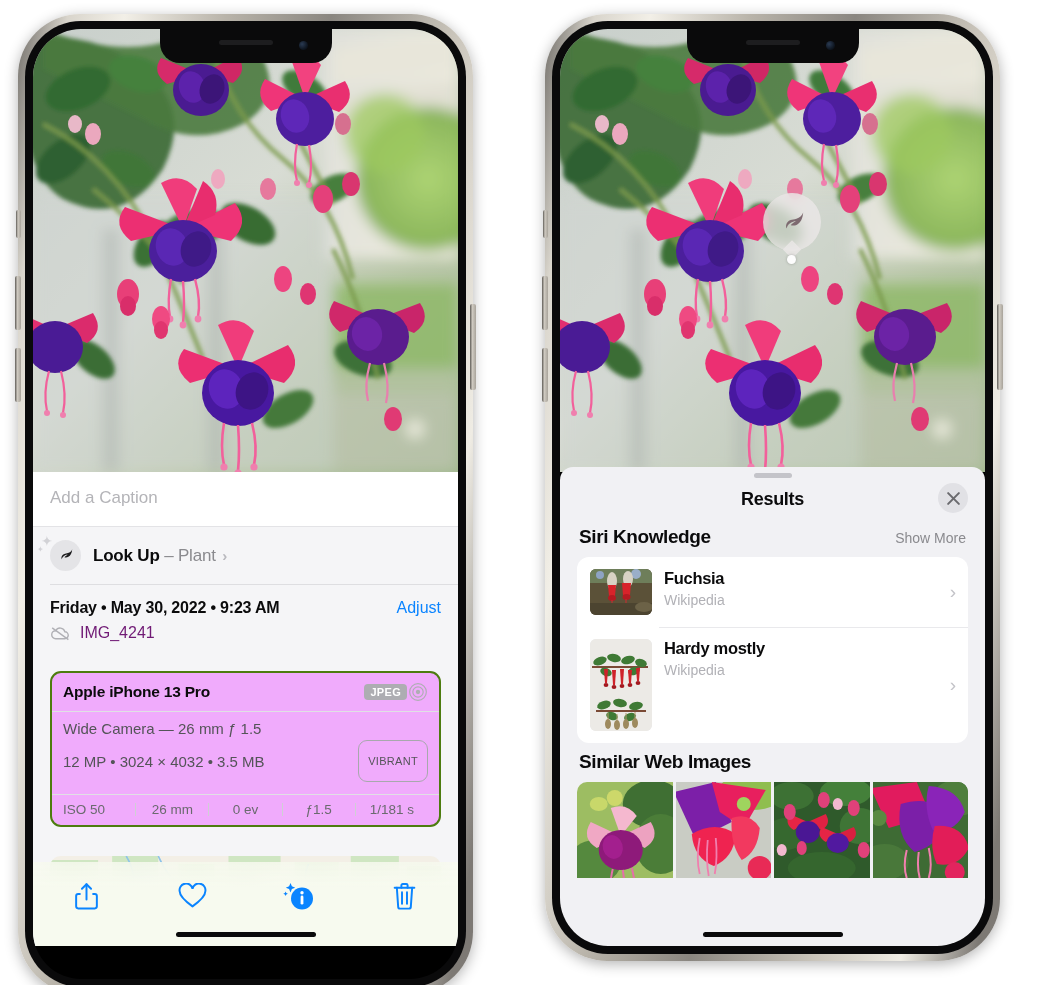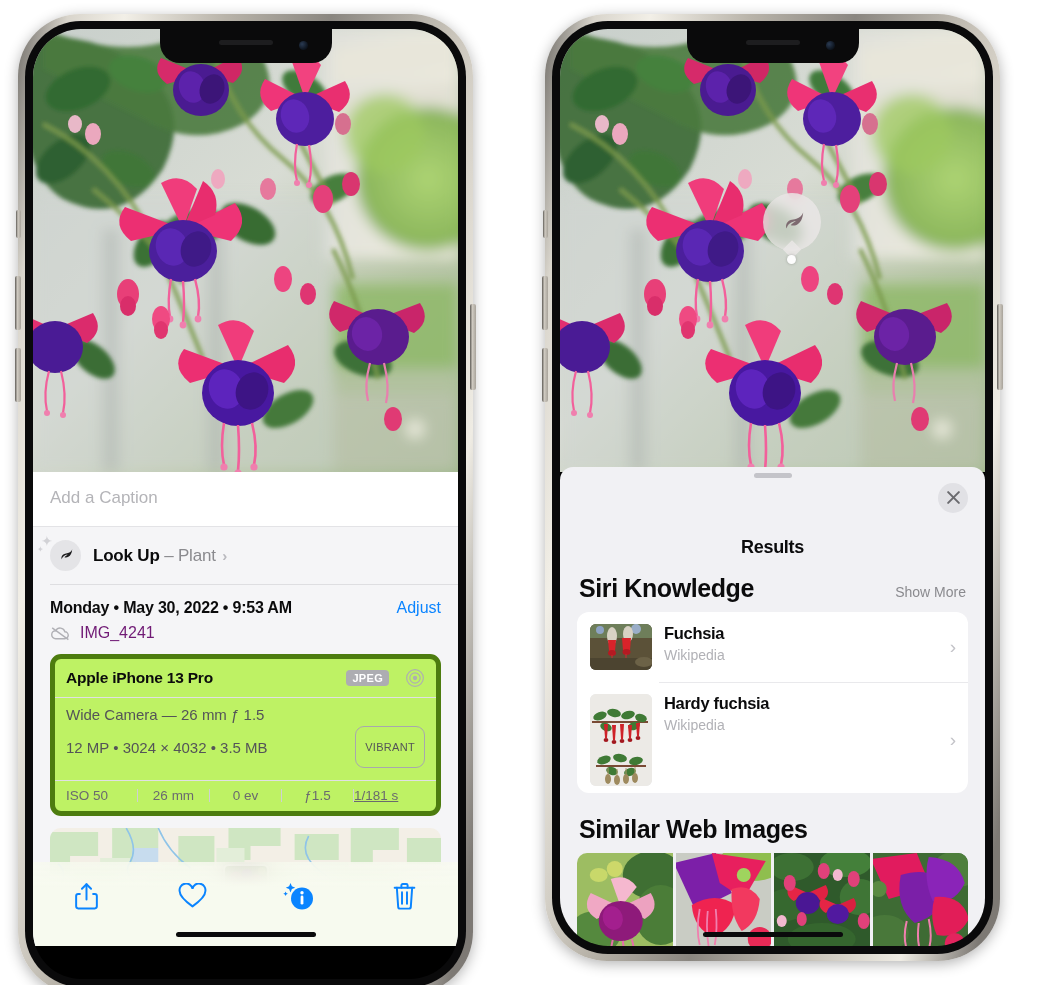--- a/index.html
+++ b/index.html
@@ -83,44 +83,44 @@
   .lookup-text .sub { font-weight: 400; color: #8a8a8e; }
   .chev-sm { color:#b9b9be; font-size:15px; margin-left:2px; }
 
   .meta-row { padding: 14px 17px 4px; display:flex; align-items:baseline; justify-content:space-between; }
   .meta-date { font-size: 16px; font-weight: 700; color:#0b0b0c; letter-spacing:-0.2px; }
   .adjust { font-size: 16px; color:#0a84ff; }
   .file-row { display:flex; align-items:center; gap:9px; padding: 3px 17px 12px; }
   .file-name { font-size: 16px; color:#701a75; }
 
   .exif-card {
-    margin: 0 17px; background:#bef264; border-radius: 11px; overflow: hidden;
-    border: 5px solid #4d7c0f;
+    margin: 17px 17px; background:#f0abfc; border-radius: 11px; overflow: hidden;
+    border: 2px solid #4d7c0f;
   }
   .exif-head {
     display:flex; align-items:center; justify-content:space-between;
     padding: 9px 11px; border-bottom:1px solid #e0e0e4;
   }
   .exif-device { font-size:15.5px; font-weight:700; color:#0b0b0c; letter-spacing:-0.2px; }
-  .exif-head-right { display:flex; align-items:center; gap:16px; }
+  .exif-head-right { display:flex; align-items:center; gap:1px; }
   .fmt-badge {
     background:#adadb2; color:#fff; font-size:11px; font-weight:700;
     padding:2px 6px; border-radius:4px; letter-spacing:0.3px;
   }
   .exif-body { padding: 8px 11px 9px; border-bottom:1px solid #e0e0e4; }
   .exif-line { font-size:15px; color:#545458; margin-bottom:3px; }
   .exif-line2 { display:flex; align-items:center; justify-content:space-between; }
   .vibrant {
     border:1px solid #a8a8ad; color:#545458; font-size:11px;
     padding:14px 9px; border-radius:9px; letter-spacing:0.3px;
   }
   .exif-stats { display:flex; align-items:center; padding: 7px 11px 8px; }
   .exif-stats .st { flex:1; text-align:center; font-size:13.5px; color:#6a6a6e; }
   .exif-stats .st:first-child { text-align:left; }
-  .exif-stats .st:last-child { text-align:left;text-decoration:underline; }
+  .exif-stats .st:last-child { text-align:center; }
   .exif-stats .divider { width:1px; height:13px; background:#cfcfd4; }
 
   .map-wrap { margin: 12px 17px 0; border-radius: 11px 11px 0 0; overflow:hidden; height: 62px; position:relative; }
   .map-wrap svg { display:block; width:100%; height:100%; }
   .map-pin {
     position:absolute; left:50%; bottom:-4px; transform:translateX(-50%);
     width:46px; height:30px; border-radius:6px; border:2.5px solid #fff;
     overflow:hidden; box-shadow:0 1px 3px rgba(0,0,0,.3);
   }
   .map-pin svg { width:100%; height:100%; }
@@ -153,28 +153,28 @@
     background:#fdfdfd; z-index:25; box-shadow:0 0 3px rgba(0,0,0,.25);
   }
 
   .sheet-right {
     position:absolute; left:0; right:0; bottom:0;
     background:#f1f1f4; border-radius: 13px 13px 0 0;
     display:flex; flex-direction:column; overflow:hidden;
   }
   .grabber { width:38px; height:5px; border-radius:3px; background:#c4c4c9; margin: 6px auto 0; }
   .res-head { position:relative; padding: 11px 0 14px; text-align:center; }
-  .res-title { font-size:18px; font-weight:700; color:#0b0b0c; letter-spacing:-0.3px;margin-top:48px; }
+  .res-title { font-size:18px; font-weight:700; color:#0b0b0c; letter-spacing:-0.3px; }
   .close-btn {
     position:absolute; right:17px; top: 5px;
     width:30px; height:30px; border-radius:50%; background:#e1e1e5;
     display:flex; align-items:center; justify-content:center;
   }
   .sec-head { display:flex; align-items:baseline; justify-content:space-between; padding: 2px 19px 9px; }
-  .sec-title { font-size:25px; font-weight:700; color:#0b0b0c; letter-spacing:-0.4px; }
+  .sec-title { font-size:19px; font-weight:700; color:#0b0b0c; letter-spacing:-0.4px; }
   .show-more { font-size:14px; color:#8a8a8e; }
 
   .know-card { margin: 0 17px; background:#fff; border-radius:12px; overflow:hidden; }
   .know-item { display:flex; align-items:flex-start; gap:12px; padding: 12px 12px 12px 13px; position:relative; }
   .know-item + .know-item:before {
     content:""; position:absolute; left:82px; right:0; top:0; height:1px; background:#e9e9ec;
   }
   .thumb { flex:0 0 auto; border-radius:6px; overflow:hidden; background:#e8e8ea; }
   .thumb-land { width:62px; height:46px; }
   .thumb-port { width:62px; height:92px; }
@@ -415,21 +415,21 @@
           </div>
           <div class="lookup-text">
             <span>Look Up</span>
             <span class="sub">–</span>
             <span class="sub">Plant</span>
             <span class="chev-sm">›</span>
           </div>
         </div>
 
         <div class="meta-row">
-          <div class="meta-date">Monday • May 30, 2022 • 9:53 AM</div>
+          <div class="meta-date">Friday • May 30, 2022 • 9:23 AM</div>
           <div class="adjust">Adjust</div>
         </div>
         <div class="file-row">
           <svg width="21" height="15" viewBox="0 0 24 17" fill="none" stroke="#b0b0b5" stroke-width="1.6">
             <path d="M6.5 14.5h10.2a4 4 0 0 0 .3-8 5.6 5.6 0 0 0-10.4-1.2A4 4 0 0 0 6.5 14.5z"></path>
             <path d="M2.5 2 L21 15.5" stroke-width="1.6"></path>
           </svg>
           <span class="file-name">IMG_4241</span>
         </div>
 
@@ -840,28 +840,28 @@
                 </g>
                 <g stroke="#b09a6c" stroke-width="1" fill="none">
                   <path d="M18 80 v-6"></path>
                     <path d="M27 81 v-6"></path>
                     <path d="M36 80 v-6"></path>
                     <path d="M45 79 v-6"></path>
                 </g>
               </svg>
             </div>
             <div class="know-txt">
-              <div class="know-title">Hardy fuchsia</div>
+              <div class="know-title">Hardy mostly</div>
               <div class="know-src">Wikipedia</div>
             </div>
             <div class="chev-row">›</div>
           </div>
         </div>
 
-        <div class="sec-head" style="padding-top:22px;">
+        <div class="sec-head" style="padding-top:8px;">
           <span class="sec-title">Similar Web Images</span>
         </div>
 
         <div class="web-strip">
           <div class="web-img">
             <svg viewBox="0 0 100 96" preserveAspectRatio="xMidYMid slice">
               <rect width="100" height="96" fill="#9dbd62"></rect>
               <ellipse cx="78" cy="22" rx="30" ry="24" fill="#3f6f33"></ellipse>
               <ellipse cx="86" cy="62" rx="26" ry="30" fill="#4b7d38"></ellipse>
               <ellipse cx="20" cy="80" rx="26" ry="22" fill="#55893e"></ellipse>

